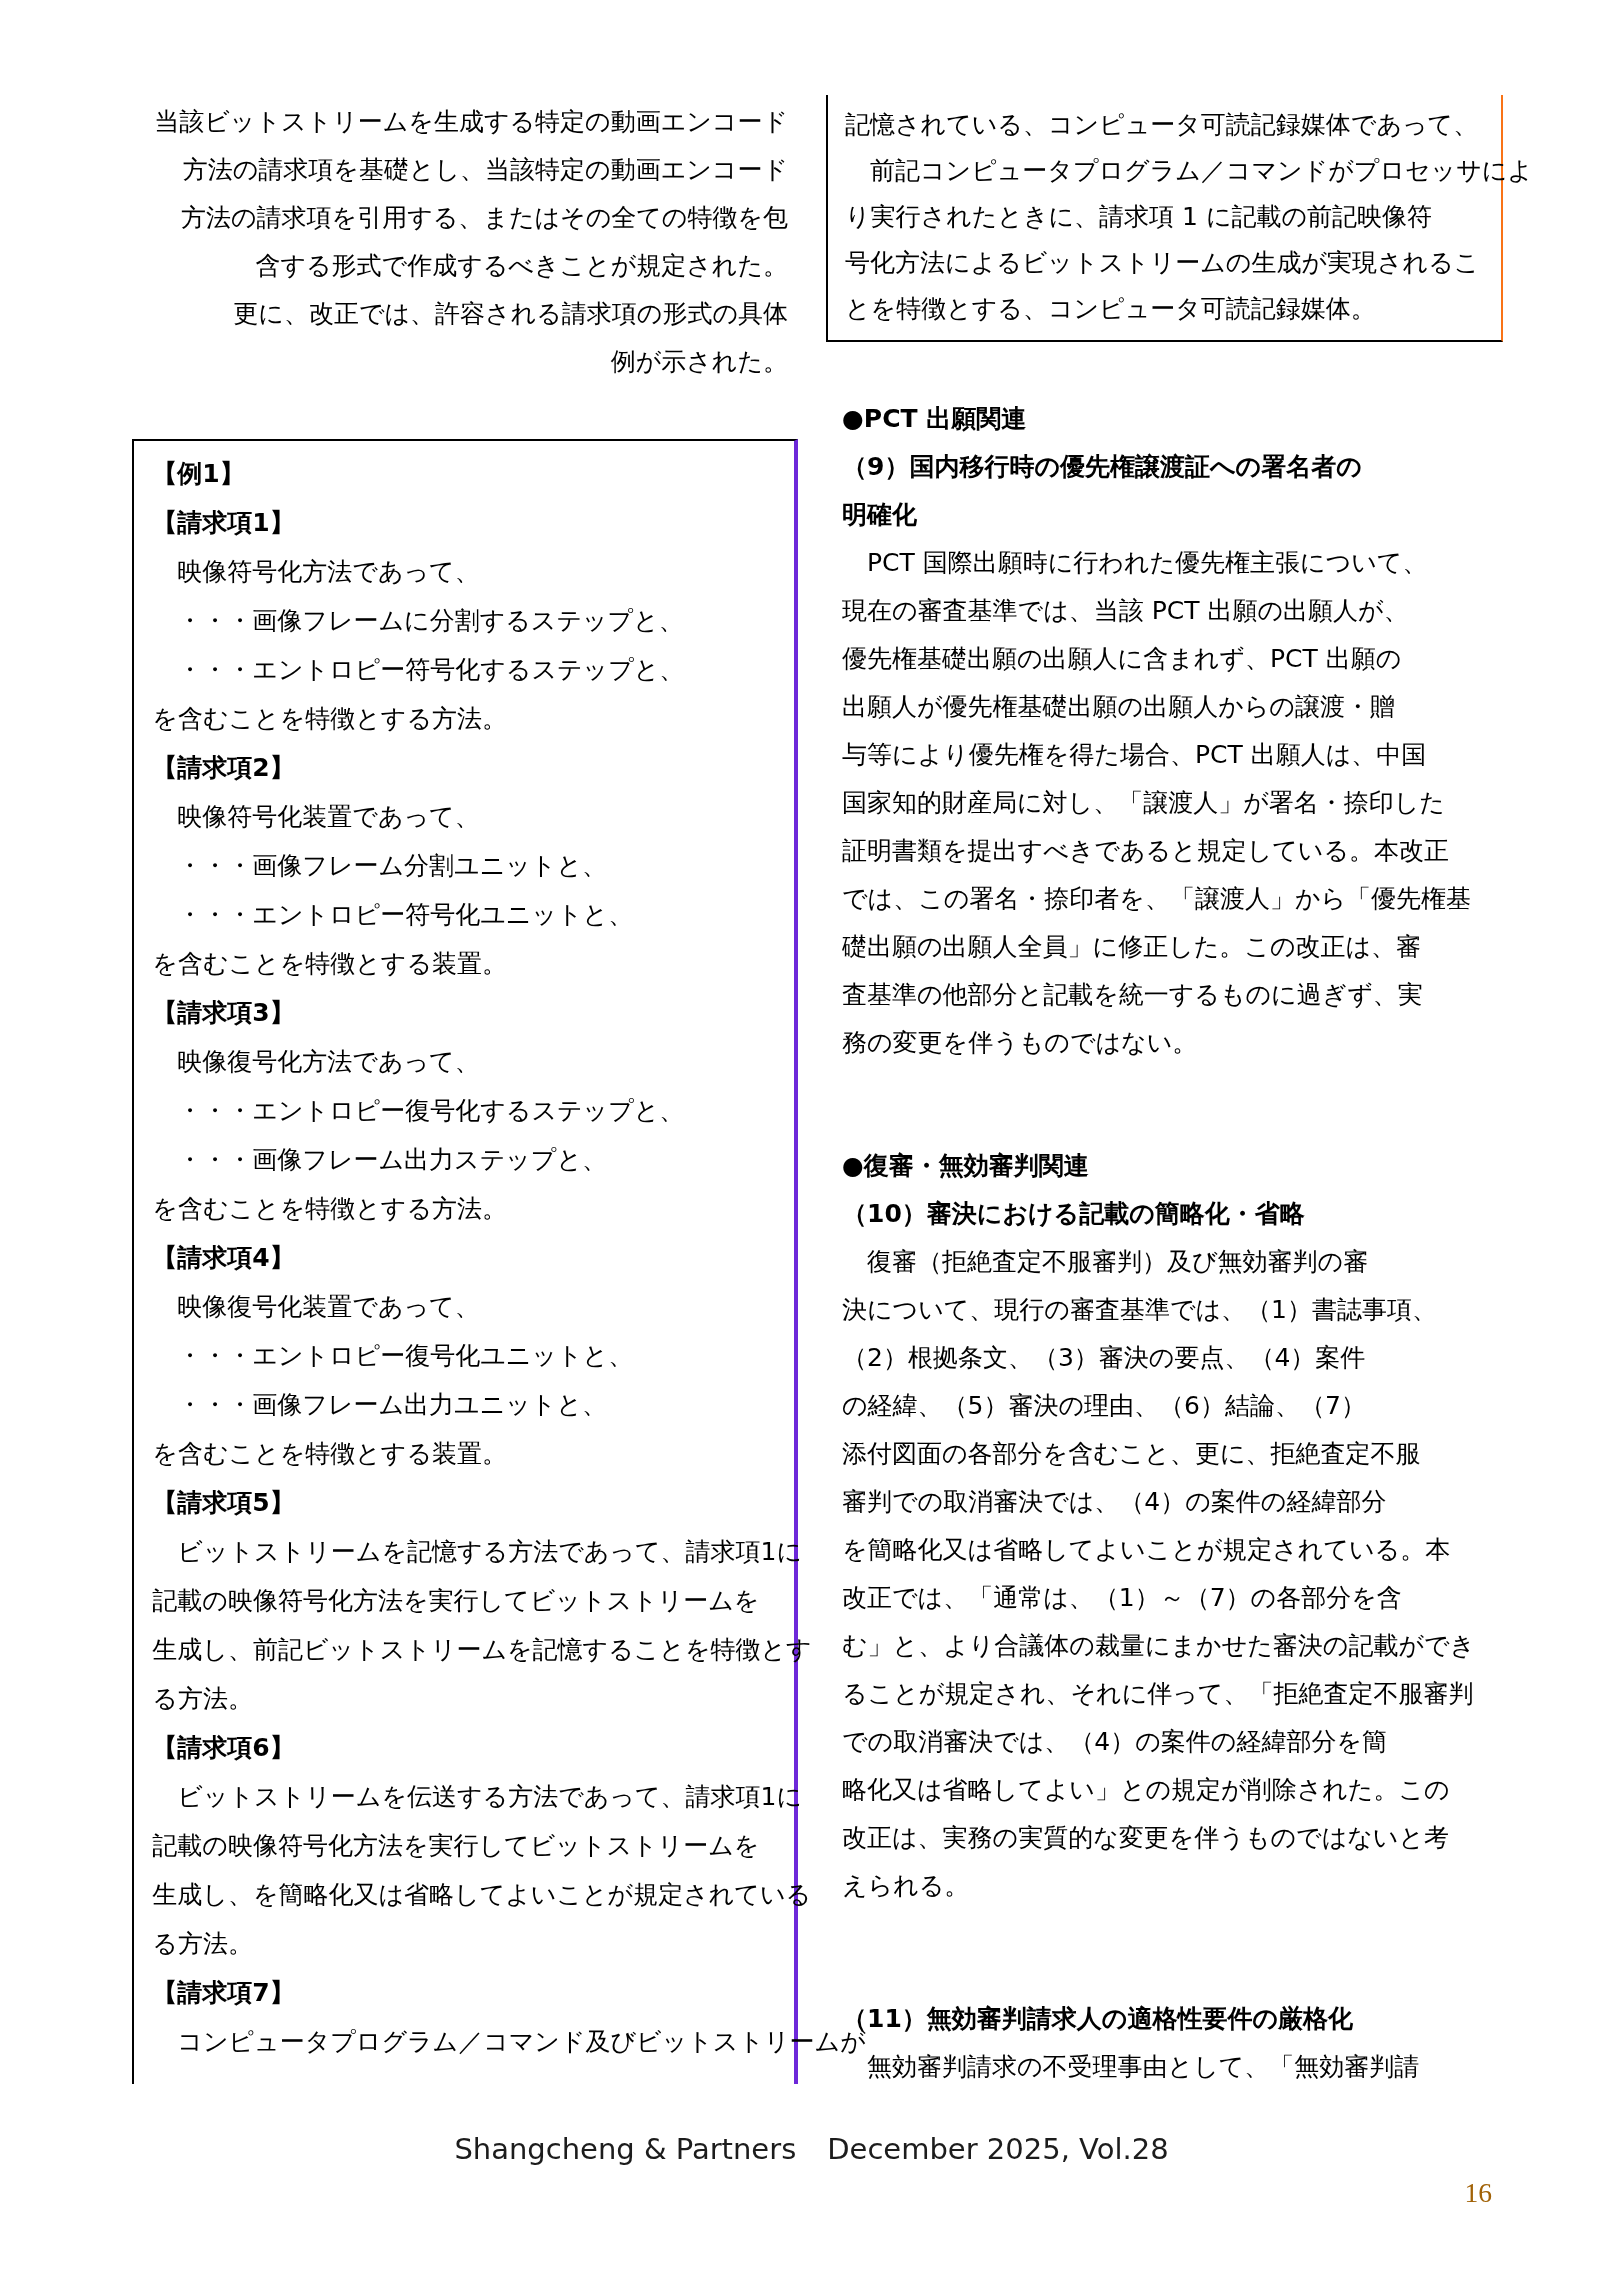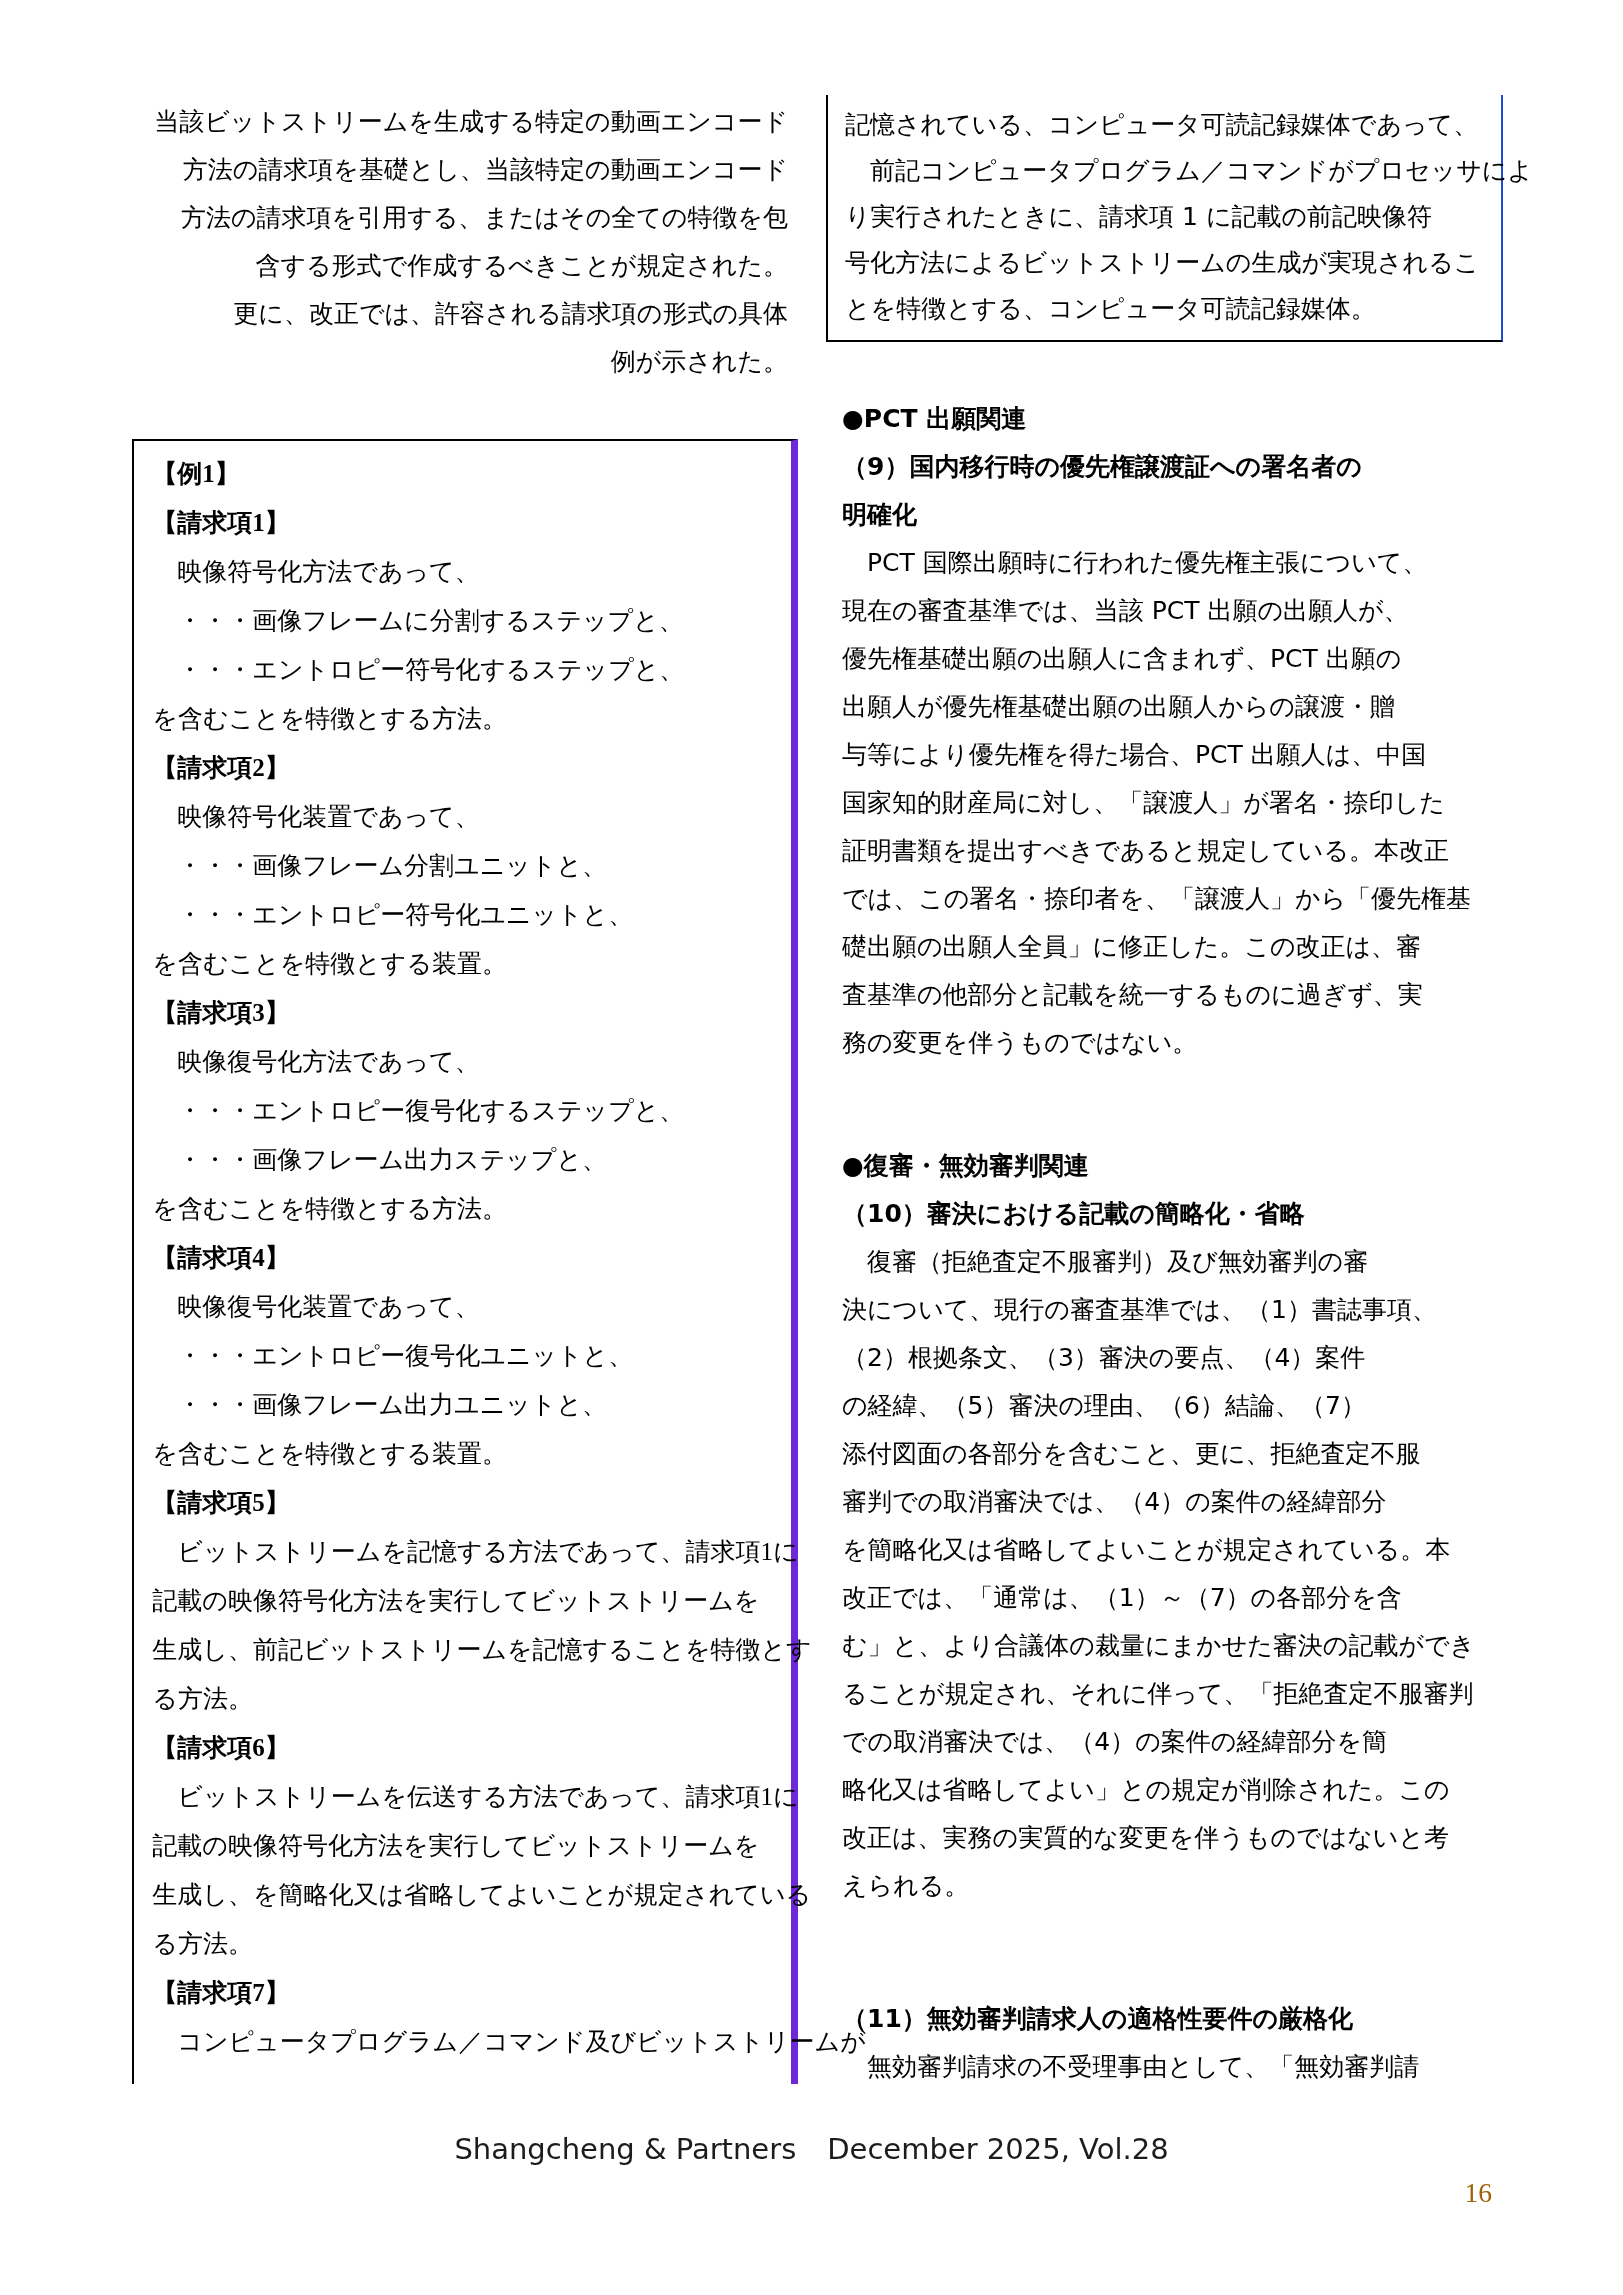--- a/index.html
+++ b/index.html
@@ -14,34 +14,33 @@
   
   .para{
     position:absolute;left:147px;top:98px;width:641px;
     font-size:25px;
   }
   .para .ln{height:48px;line-height:48px;text-align:right;}
 
   
   .example-box{
     position:absolute;left:132px;top:439px;width:666px;height:1645px;
-    border-top:2px solid #000;border-left:2px solid #000;border-right:7px solid #6d28d9;
+    border-top:2px solid #000;border-left:2px solid #000;border-right:4px solid #6d28d9;
     box-sizing:border-box;
-    font-family:Liberation Serif, serif;
   }
   .example-box .inner{
     position:absolute;left:18.3px;top:7.9px;right:6.5px;
     font-size:25px;
   }
   .example-box .ln{height:49px;line-height:49px;}
 
   
   .cont-box{
     position:absolute;left:826px;top:95px;width:677px;height:247px;
-    border-left:2px solid #000;border-right:2px solid #1d4ed8;border-bottom:2px solid #000;
+    border-left:2px solid #000;border-right:2px solid #f97316;border-bottom:2px solid #000;
     box-sizing:border-box;
   }
   .cont-box .inner{
     position:absolute;left:17px;top:6.5px;right:5.2px;
     font-size:25px;
   }
   .cont-box .ln{height:46px;line-height:46px;}
 
   
   .rflow{

